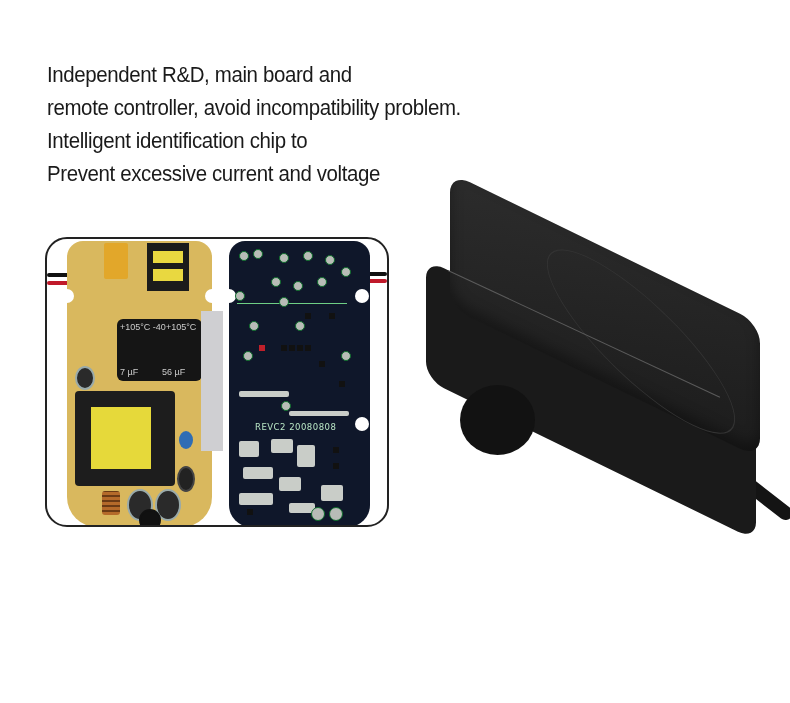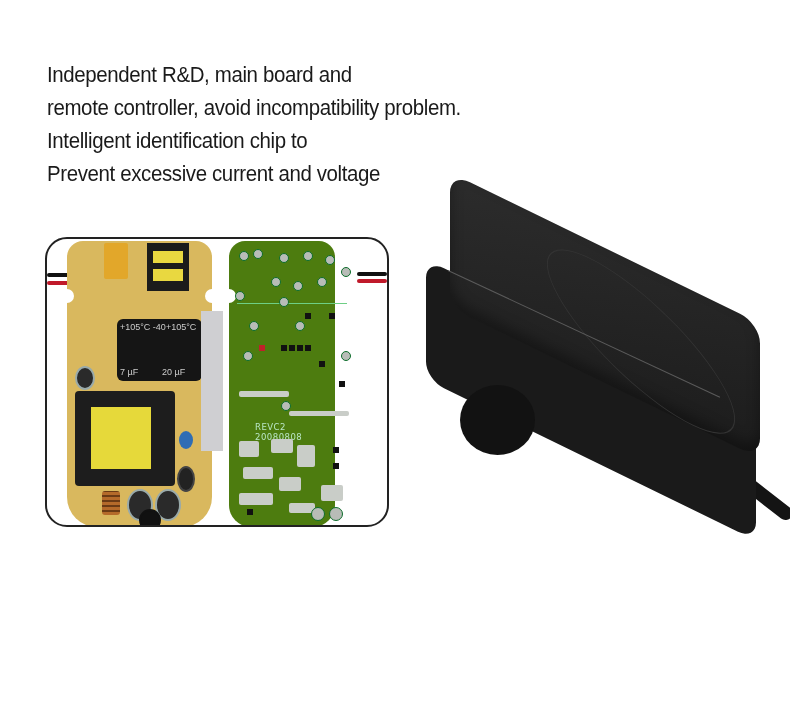--- a/index.html
+++ b/index.html
@@ -41,22 +41,22 @@
     .xcap { position: absolute; left: 37px; top: 2px; width: 24px; height: 36px; background: #e2a72a; border-radius: 2px; }
     .coil { position: absolute; left: 80px; top: 2px; width: 42px; height: 48px; background: #1b1b1b; }
     .coil i { position: absolute; left: 6px; width: 30px; height: 12px; background: #e9d840; display: block; }
     .heatsink { position: absolute; left: 134px; top: 70px; width: 22px; height: 140px; background: #cfcfd2; }
     .ecap { position: absolute; width: 22px; height: 28px; border-radius: 50%; background: #2a2a2a; border: 2px solid #9aa; }
     .ycap { position: absolute; width: 14px; height: 18px; border-radius: 50%; background: #2f6db4; }
     .inductor { position: absolute; width: 18px; height: 24px; background: repeating-linear-gradient(0deg,#b46a2a 0 3px,#6b3b15 3px 5px); border-radius: 3px; }
 
     
     .board-green {
-      position: absolute; left: 182px; top: 2px; width: 106px; height: 286px;
-      background: #4d7c0f; border-radius: 16px 16px 22px 22px;
+      position: absolute; left: 182px; top: 2px; width: 141px; height: 286px;
+      background: #0f172a; border-radius: 16px 16px 22px 22px;
     }
     .pad { position: absolute; background: #c9cdc8; border-radius: 2px; }
     .dot { position: absolute; width: 8px; height: 8px; border-radius: 50%; background: #b8bcb7; border: 1px solid #0d6d2b; }
     .chip { position: absolute; width: 6px; height: 6px; background: #111; }
     .silk {
       position: absolute; left: 26px; top: 181px; color: #b9e6c5; font-size: 8.5px; letter-spacing: 0.5px;
       font-family: "DejaVu Sans", sans-serif;
     }
     .trace { position: absolute; background: #6ecf85; }
 
@@ -112,21 +112,21 @@
     <div class="notch" style="left:-7px;top:48px;"></div>
     <div class="notch" style="left:138px;top:48px;"></div>
     <div class="xcap"></div>
     <div class="coil">
       <i style="top:8px"></i>
         <i style="top:26px"></i>
     </div>
     <div class="cap-big">
       <span class="t1">+105°C  -40+105°C</span>
       <span class="t2">7 µF</span>
-      <span class="t3">20 µF</span>
+      <span class="t3">56 µF</span>
     </div>
     <div class="heatsink"></div>
     <div class="ecap" style="left:8px;top:125px;width:16px;height:20px;"></div>
     <div class="transformer">
         <div class="core"></div>
       </div>
     <div class="ycap" style="left:112px;top:190px;"></div>
     <div class="ycap" style="left:95px;top:268px;width:14px;height:10px;"></div>
     <div class="inductor" style="left:35px;top:250px;"></div>
     <div class="ecap" style="left:60px;top:248px;"></div>

